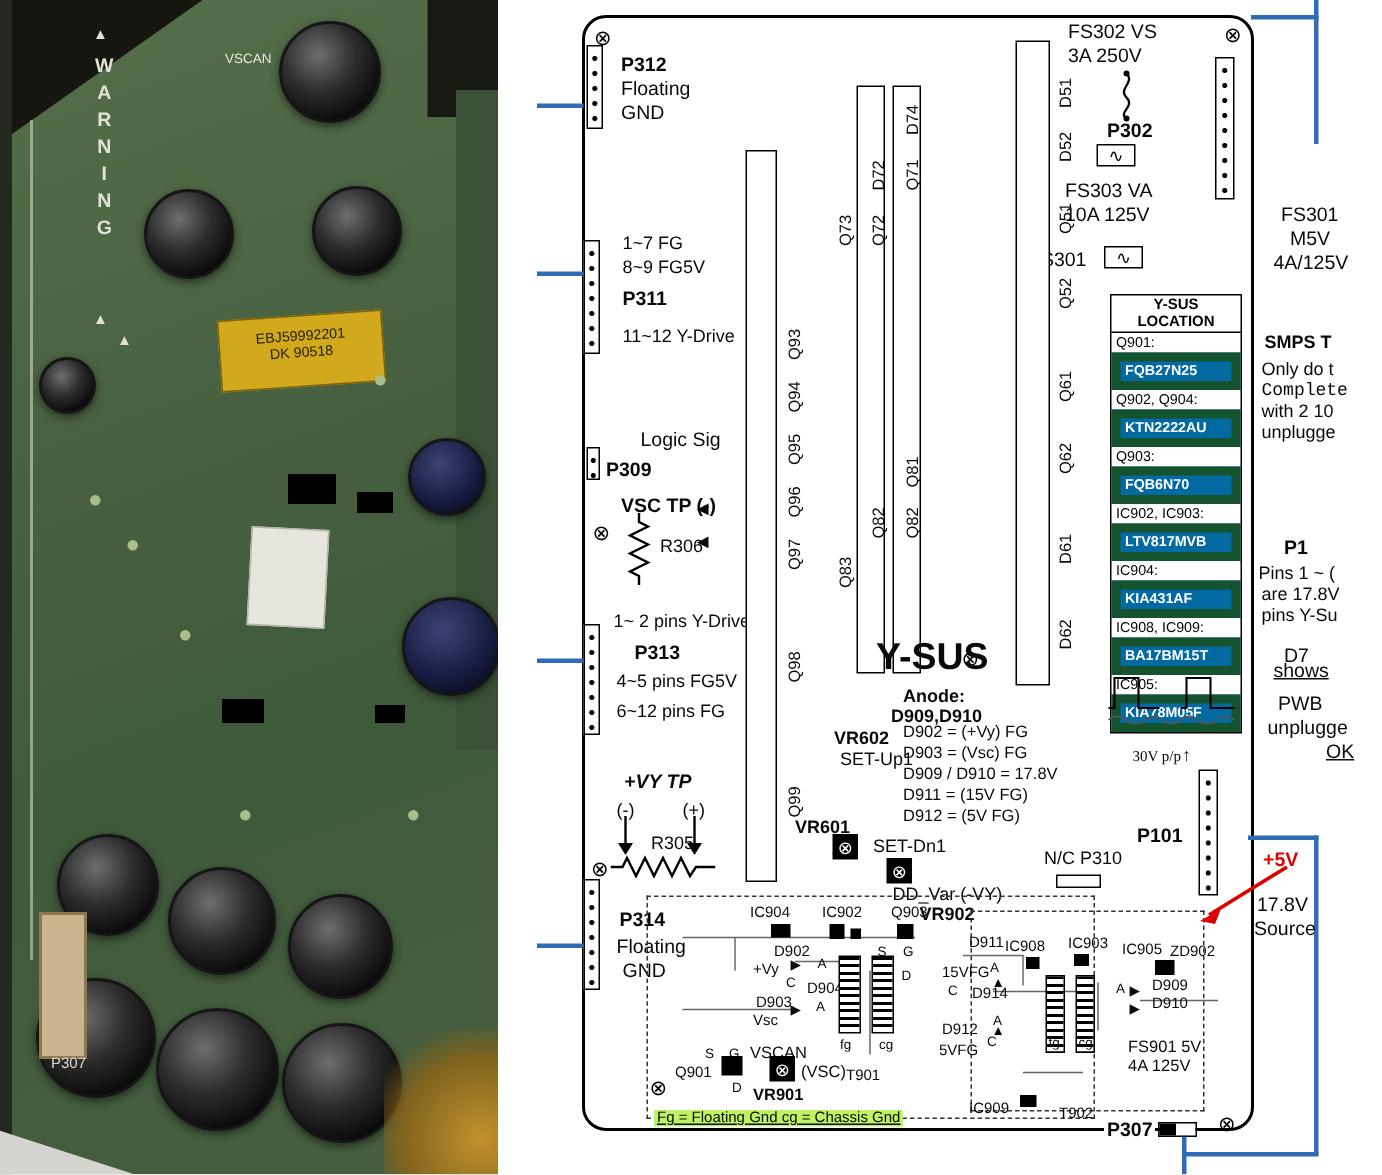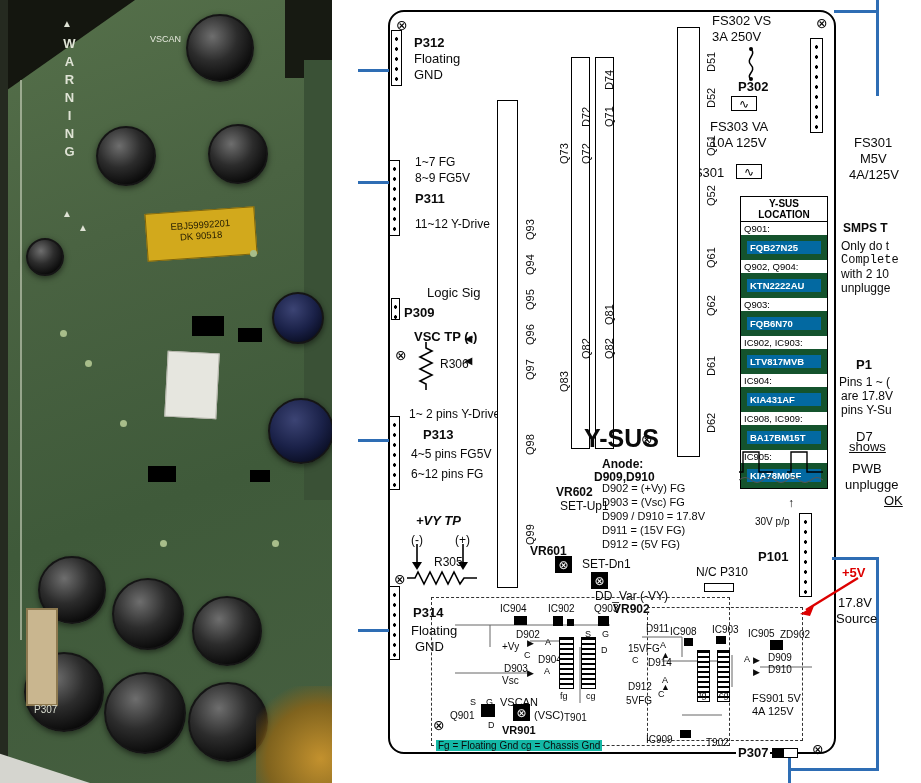--- a/index.html
+++ b/index.html
@@ -262,21 +262,21 @@
   <span class="lb s11" style="left:602px;top:496px;">D903 = (Vsc) FG</span>
   <span class="lb s11" style="left:602px;top:510px;">D909 / D910 = 17.8V</span>
   <span class="lb s11" style="left:602px;top:524px;">D911 = (15V FG)</span>
   <span class="lb s11" style="left:602px;top:538px;">D912 = (5V FG)</span>
 
   <svg class="abs" style="left:737px;top:440px;" width="92" height="44" viewBox="0 0 92 44">
     <path d="M2,32 H6 V12 H22 V32 H36" fill="none" stroke="#000" stroke-width="1.4"></path>
     <path d="M50,32 H54 V12 H70 V32 H86" fill="none" stroke="#000" stroke-width="1.4"></path>
     <path d="M2,40 q6,-5 12,0 t12,0 t12,0 t12,0 t12,0 t12,0 t12,0" fill="none" stroke="#555" stroke-width="1"></path>
   </svg>
-  <span class="lb s10" style="left:755px;top:516px;">30V p/p</span>
+  <span class="lb s10" style="left:755px;top:499px;font-family:Liberation Serif, serif;">30V p/p</span>
   <span class="lb" style="left:788px;top:497px;">↑</span>
 
   <div class="conn" style="left:799px;top:513px;width:13px;height:84px;"></div>
   <span class="lb s13 b" style="left:758px;top:550px;">P101</span>
   <span class="lb" style="left:696px;top:566px;">N/C P310</span>
   <div class="connp" style="left:704px;top:583px;width:30px;height:9px;"></div>
 
   <div class="dashbox" style="left:431px;top:597px;width:299px;height:149px;"></div>
   <div class="dashbox" style="left:647px;top:607px;width:156px;height:134px;"></div>
 
@@ -364,21 +364,21 @@
   <span class="lb s9" style="left:753px;top:655px;">▶</span>
   <span class="lb s10" style="left:768px;top:652px;">D909</span>
   <span class="lb s9" style="left:753px;top:667px;">▶</span>
   <span class="lb s10" style="left:768px;top:664px;">D910</span>
 
   <span class="lb s10" style="left:646px;top:734px;">IC909</span>
   <div class="blk" style="left:680px;top:730px;width:11px;height:8px;"></div>
   <span class="lb s11" style="left:752px;top:692px;">FS901 5V</span>
   <span class="lb s11" style="left:752px;top:705px;">4A 125V</span>
 
-  <span class="lb s10" style="left:436px;top:740px;background:#14b8a6;padding:0 2px;">Fg = Floating Gnd  cg = Chassis Gnd</span>
+  <span class="lb s10" style="left:436px;top:740px;background:#bef264;padding:0 2px;text-decoration:underline;">Fg = Floating Gnd  cg = Chassis Gnd</span>
   <span class="lb s13 b" style="left:736px;top:746px;background:#fff;padding:0 2px;">P307</span>
   <div class="connp" style="left:772px;top:748px;width:26px;height:10px;background:linear-gradient(90deg,#000 45%,#fff 45%);"></div>
 
   <span class="lb s13" style="left:854px;top:136px;">FS301</span>
   <span class="lb s13" style="left:860px;top:152px;">M5V</span>
   <span class="lb s13" style="left:849px;top:168px;">4A/125V</span>
 
   <span class="lb b" style="left:843px;top:222px;">SMPS T</span>
   <span class="lb" style="left:841px;top:240px;">Only do t</span>
   <span class="lb" style="left:841px;top:254px;font-family:Liberation Mono, monospace;">Complete</span>

